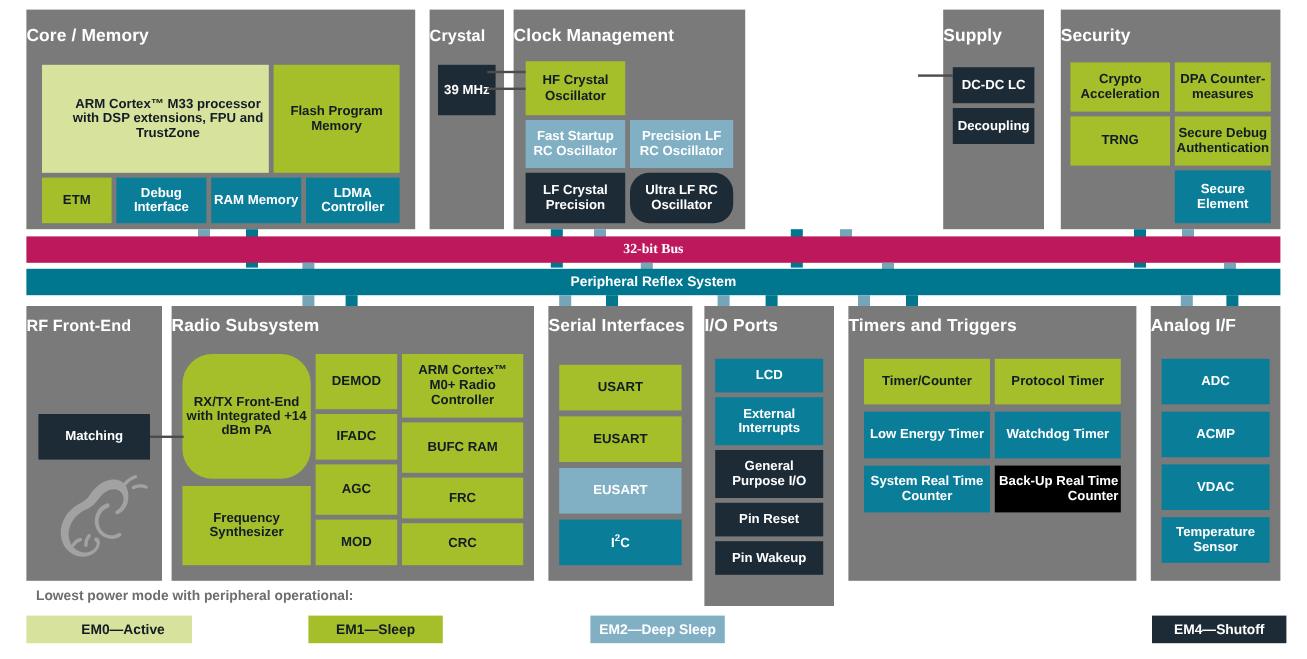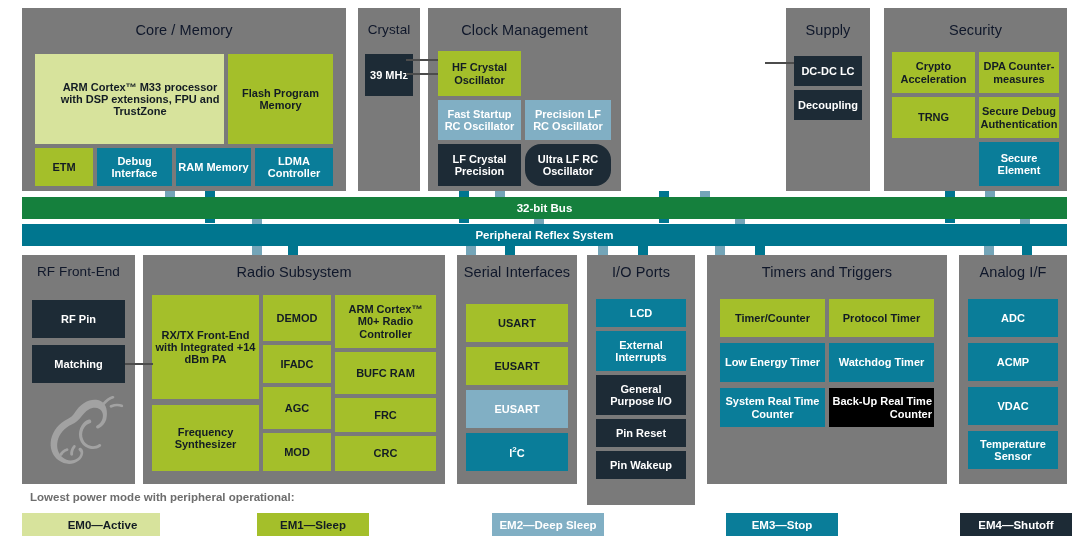--- a/index.html
+++ b/index.html
@@ -2,38 +2,38 @@
 <html><head>
 <meta charset="utf-8">
 <style>
   html,body{margin:0;padding:0;background:#ffffff;}
   body{width:1089px;height:549px;overflow:hidden;
        font-family:"Liberation Sans",sans-serif;}
   #root{position:relative;width:1089px;height:549px;}
 
   
   .group{position:absolute;background:#7a7a7a;box-sizing:border-box;}
-  .gtitle{color:#0f172a;font-weight:normal;text-align:center;line-height:1.12;
+  .gtitle{color:#ffffff;font-weight:bold;line-height:1.12;
           letter-spacing:.1px;}
 
   
   .blk{position:absolute;box-sizing:border-box;display:flex;align-items:center;
        justify-content:center;text-align:center;font-weight:bold;line-height:1.12;
        padding:1px 2px;}
   .em0{background:#d7e39c;color:#131c24;padding-left:23px;}
   .em1{background:#a4bf2a;color:#131c24;}
   .em2{background:#81afc4;color:#ffffff;}
   .em3{background:#0a7d99;color:#ffffff;}
   .em4{background:#1d2b36;color:#ffffff;}
   .emblack{background:#000000;color:#ffffff;text-align:right;}
 
   
   .bus{position:absolute;display:flex;align-items:center;justify-content:center;
        color:#ffffff;font-weight:bold;}
-  .bus32{background:#15803d;}
+  .bus32{background:#be185d;font-family:Liberation Serif, serif;}
   .busprs{background:#00768f;}
   .stub{position:absolute;}
   .stub-l{background:#74a5b8;}
   .stub-d{background:#00768f;}
 
   
   .wire{position:absolute;background:#4c4c4c;}
 
   
   .legend-note{position:absolute;color:#6d6d6d;font-size:11.5px;font-weight:bold;}
@@ -128,21 +128,20 @@
   <div class="stub stub-d" style="left:638px;top:246px;width:10px;height:10px;"></div>
 
   <div class="stub stub-l" style="left:715px;top:246px;width:10px;height:10px;"></div>
   <div class="stub stub-d" style="left:755px;top:246px;width:10px;height:10px;"></div>
 
   <div class="stub stub-l" style="left:984px;top:246px;width:10px;height:10px;"></div>
   <div class="stub stub-d" style="left:1022px;top:246px;width:10px;height:10px;"></div>
 
   <div class="group" style="left:22px;top:255px;width:113px;height:229px;">
     <div class="gtitle" style="position:absolute;left:0;top:9px;width:100%;font-size:13.5px;">RF Front-End</div>
-    <div class="blk em4" style="left:10px;top:45px;width:93px;height:38px;font-size:11px;">RF Pin</div>
     <div class="blk em4" style="left:10px;top:90px;width:93px;height:38px;font-size:11px;">Matching</div>
 
     <svg class="gecko" viewBox="0 0 100 100" width="96" height="90" style="left:9px;top:134px;">
       <g fill="#a2a2a2">
         <path d="M74.5 13.5c-5.5-2.8-12.5-2.0-18.8 2.0c-4.3 2.7-7.8 6.6-10.5 10.8
                  c-2.0 3.1-4.6 5.4-7.8 6.9c-9.6 4.6-16.5 13.1-18.4 22.6
                  c-1.9 9.3 1.4 18.4 8.3 23.5c6.7 5.0 15.5 5.3 21.8 0.8
                  c3.3-2.3 5.3-5.6 5.6-9.0c0.2-2.4-0.6-4.4-2.1-5.3
                  c-1.3-0.8-2.6-0.4-3.0 0.7c-0.4 1.0 0.2 1.9 1.1 2.6
                  c0.8 0.6 1.1 1.5 1.0 2.5c-0.3 2.2-1.9 4.4-4.3 5.9
@@ -169,21 +168,21 @@
                  c0.7-0.8 0.6-1.9-0.2-2.4C44.9 62.0 44.1 62.2 43.5 63.0z"></path>
         <path d="M36.0 66.0c-3.1 0.9-5.8 3.0-7.4 5.8c-0.5 0.9-0.2 1.9 0.6 2.3
                  c0.8 0.4 1.8 0.0 2.3-0.9c1.2-2.1 3.2-3.6 5.5-4.3
                  c1.0-0.3 1.5-1.2 1.2-2.0C37.9 66.1 37.0 65.7 36.0 66.0z"></path>
       </g>
     </svg>
   </div>
 
   <div class="group" style="left:143px;top:255px;width:302px;height:229px;">
     <div class="gtitle" style="position:absolute;left:0;top:9px;width:100%;font-size:14.5px;">Radio Subsystem</div>
-    <div class="blk em1" style="left:9px;top:40px;width:107px;height:104px;font-size:11px;">RX/TX Front-End with Integrated +14 dBm PA</div>
+    <div class="blk em1" style="left:9px;top:40px;width:107px;height:104px;font-size:11px;border-radius:25px;">RX/TX Front-End with Integrated +14 dBm PA</div>
     <div class="blk em1" style="left:9px;top:150px;width:107px;height:66px;font-size:11px;">Frequency Synthesizer</div>
     <div class="blk em1" style="left:120px;top:40px;width:68px;height:46px;font-size:11px;">DEMOD</div>
     <div class="blk em1" style="left:120px;top:90px;width:68px;height:38px;font-size:11px;">IFADC</div>
     <div class="blk em1" style="left:120px;top:132px;width:68px;height:42px;font-size:11px;">AGC</div>
     <div class="blk em1" style="left:120px;top:178px;width:68px;height:38px;font-size:11px;">MOD</div>
     <div class="blk em1" style="left:192px;top:40px;width:101px;height:53px;font-size:11px;">ARM Cortex™ M0+ Radio Controller</div>
     <div class="blk em1" style="left:192px;top:97px;width:101px;height:42px;font-size:11px;">BUFC RAM</div>
     <div class="blk em1" style="left:192px;top:143px;width:101px;height:34px;font-size:11px;">FRC</div>
     <div class="blk em1" style="left:192px;top:181px;width:101px;height:35px;font-size:11px;">CRC</div>
   </div>
@@ -225,16 +224,15 @@
     <div class="blk em3" style="left:9px;top:88px;width:90px;height:38px;font-size:11px;">ACMP</div>
     <div class="blk em3" style="left:9px;top:132px;width:90px;height:38px;font-size:11px;">VDAC</div>
     <div class="blk em3" style="left:9px;top:176px;width:90px;height:38px;font-size:11px;">Temperature Sensor</div>
   </div>
 
   <div class="legend-note" style="left:30px;top:491px;">Lowest power mode with peripheral operational:</div>
 
   <div class="legend-chip em0" style="left:22px;top:513px;width:115px;">EM0—Active</div>
   <div class="legend-chip em1" style="left:257px;top:513px;width:112px;">EM1—Sleep</div>
   <div class="legend-chip em2" style="left:492px;top:513px;width:112px;">EM2—Deep Sleep</div>
-  <div class="legend-chip em3" style="left:726px;top:513px;width:112px;">EM3—Stop</div>
   <div class="legend-chip em4" style="left:960px;top:513px;width:112px;">EM4—Shutoff</div>
 
 </div>
 
 </body></html>

